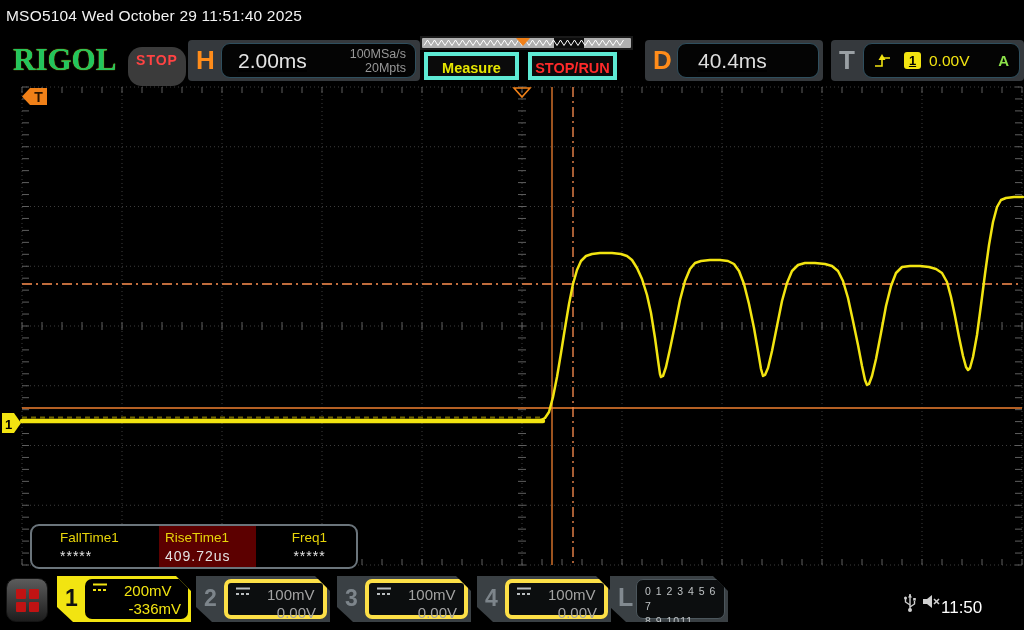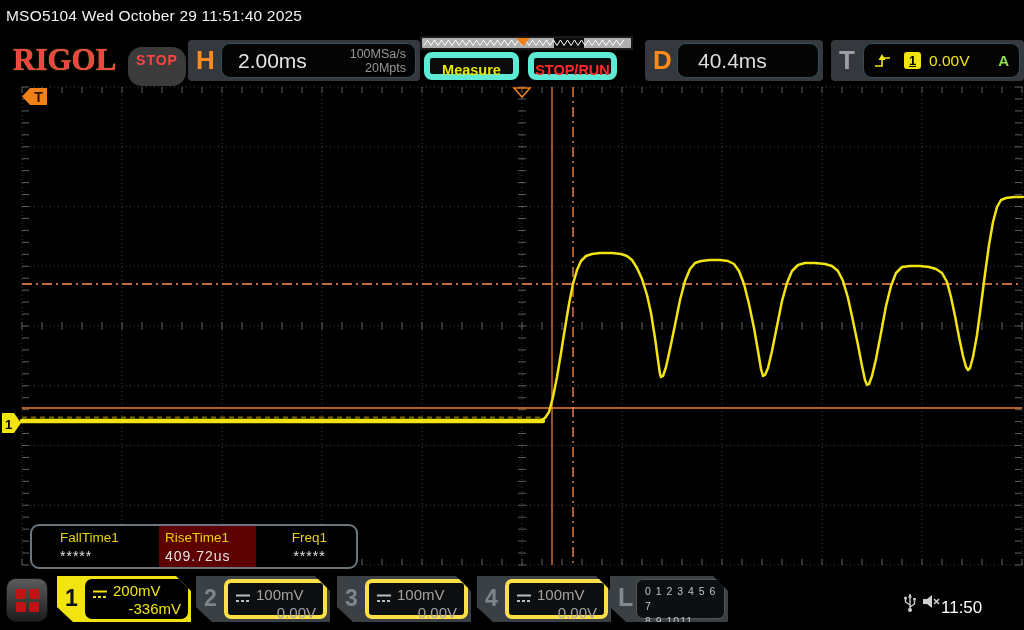--- a/index.html
+++ b/index.html
@@ -5,21 +5,21 @@
   html,body{margin:0;padding:0;background:#000;}
   #screen{position:relative;width:1024px;height:630px;background:#000;overflow:hidden;
           font-family:"Liberation Sans",sans-serif;}
   .abs{position:absolute;}
 
   
   #titlebar{left:6px;top:7px;color:#f2f2f2;font-size:15.5px;letter-spacing:.2px;}
 
   
   #brand{left:13px;top:42px;font-family:"Liberation Serif",serif;font-weight:bold;
-         font-size:31px;color:#ef4444;letter-spacing:0px;text-shadow:0 0 1px #f2d90c;}
+         font-size:31px;color:#22c55e;letter-spacing:0px;text-shadow:0 0 1px #f2d90c;}
   #stop-oval{left:128px;top:47px;width:58px;height:39px;border-radius:14px;background:#3b3b3b;
              color:#ff4343;font-weight:bold;font-size:14px;text-align:center;line-height:27px;letter-spacing:1px;}
   .block{top:40px;height:41px;background:#35393d;border-radius:4px;}
   .block-letter{position:absolute;left:8px;top:5px;font-size:26px;font-weight:bold;color:#ff8c1a;}
   .inset{position:absolute;top:3px;bottom:3px;background:#040404;border:1px solid #2f4f5e;
          border-radius:9px;display:flex;align-items:center;box-sizing:border-box;text-decoration:underline;}
   #h-block{left:188px;width:232px;}
   #h-block .inset{left:33px;right:4px;}
   #h-timebase{font-size:21px;color:#e4e4e4;margin-left:16px;}
   #h-side{margin-left:auto;margin-right:9px;text-align:right;color:#979797;font-size:12.5px;line-height:14px;}
@@ -27,21 +27,21 @@
   #d-block .inset{left:32px;right:4px;}
   #d-value{font-size:21px;color:#dedede;margin-left:20px;}
   #t-block{left:831px;width:193px;}
   #t-block .block-letter{color:#9aa0a4;}
   #t-block .inset{left:32px;right:4px;padding:0 10px;}
   #t-source{width:17px;height:17px;background:#f2e411;border-radius:3px;color:#000;font-weight:bold;
             font-size:13px;text-align:center;line-height:17px;margin-left:12px;}
   #t-level{color:#f2e411;font-size:15.5px;margin-left:8px;}
   #t-mode{margin-left:auto;color:#8ce04a;font-weight:bold;font-size:15px;}
 
-  .tb-btn{top:52px;height:28px;background:#0b0b0b;border:6px solid #5eead4;border-radius:8px;
+  .tb-btn{top:52px;height:28px;background:#0b0b0b;border:4px solid #5eead4;border-radius:0;
           font-weight:bold;font-size:14.5px;text-align:center;line-height:25px;box-sizing:border-box;}
   #btn-measure{left:424px;width:95px;color:#e6e600;}
   #btn-stoprun{left:528px;width:89px;color:#ff2a2a;}
 
   #hscroll{left:420px;top:36px;width:213px;height:14px;}
 
   
   #meas-panel{left:30px;top:524px;width:328px;height:45px;background:#000;border:2px solid #6b757c;
               border-radius:9px;display:flex;box-sizing:border-box;overflow:hidden;z-index:5;}
   .m-col{padding:3px 0 0 6px;box-sizing:border-box;}
@@ -57,21 +57,21 @@
             background:linear-gradient(#5c5c5c,#1d1d1d);border:1px solid #141414;
             display:flex;align-items:center;justify-content:center;box-sizing:border-box;}
   #menu-grid{display:grid;grid-template-columns:10px 10px;grid-template-rows:10px 10px;gap:3px;}
   #menu-grid div{background:#c11313;border-radius:1px;}
 
   .ch-badge{top:576px;width:134px;height:46px;
             clip-path:polygon(0 0,calc(100% - 15px) 0,100% 15px,100% 100%,16px 100%,0 calc(100% - 15px));}
   .ch-badge .ch-num{position:absolute;left:8px;top:9px;font-size:23px;font-weight:bold;}
   .ch-inner{position:absolute;left:28px;top:3px;right:3px;bottom:3px;border-radius:7px;
             padding:3px 7px 2px 7px;box-sizing:border-box;}
-  .ch-row1{display:flex;align-items:flex-end;gap:5px;font-size:15px;line-height:18px;}
+  .ch-row1{display:flex;align-items:flex-start;gap:16px;font-size:15px;line-height:18px;}
   .ch-row2{text-align:right;font-size:15px;line-height:18px;}
   #ch1{left:57px;background:#f2e411;}
   #ch1 .ch-num{color:#111;}
   #ch1 .ch-inner{background:#000;color:#f2e411;}
   .ch-gray{background:#3a4044;}
   .ch-gray .ch-num{color:#7d858b;}
   .ch-gray .ch-inner{background:#0c0e0f;border:4px solid #fde047;color:#a3a3a3;}
   #ch2{left:196px;} #ch3{left:337px;} #ch4{left:477px;}
 
   #la-badge{left:610px;top:576px;width:118px;height:46px;background:#3a4044;

